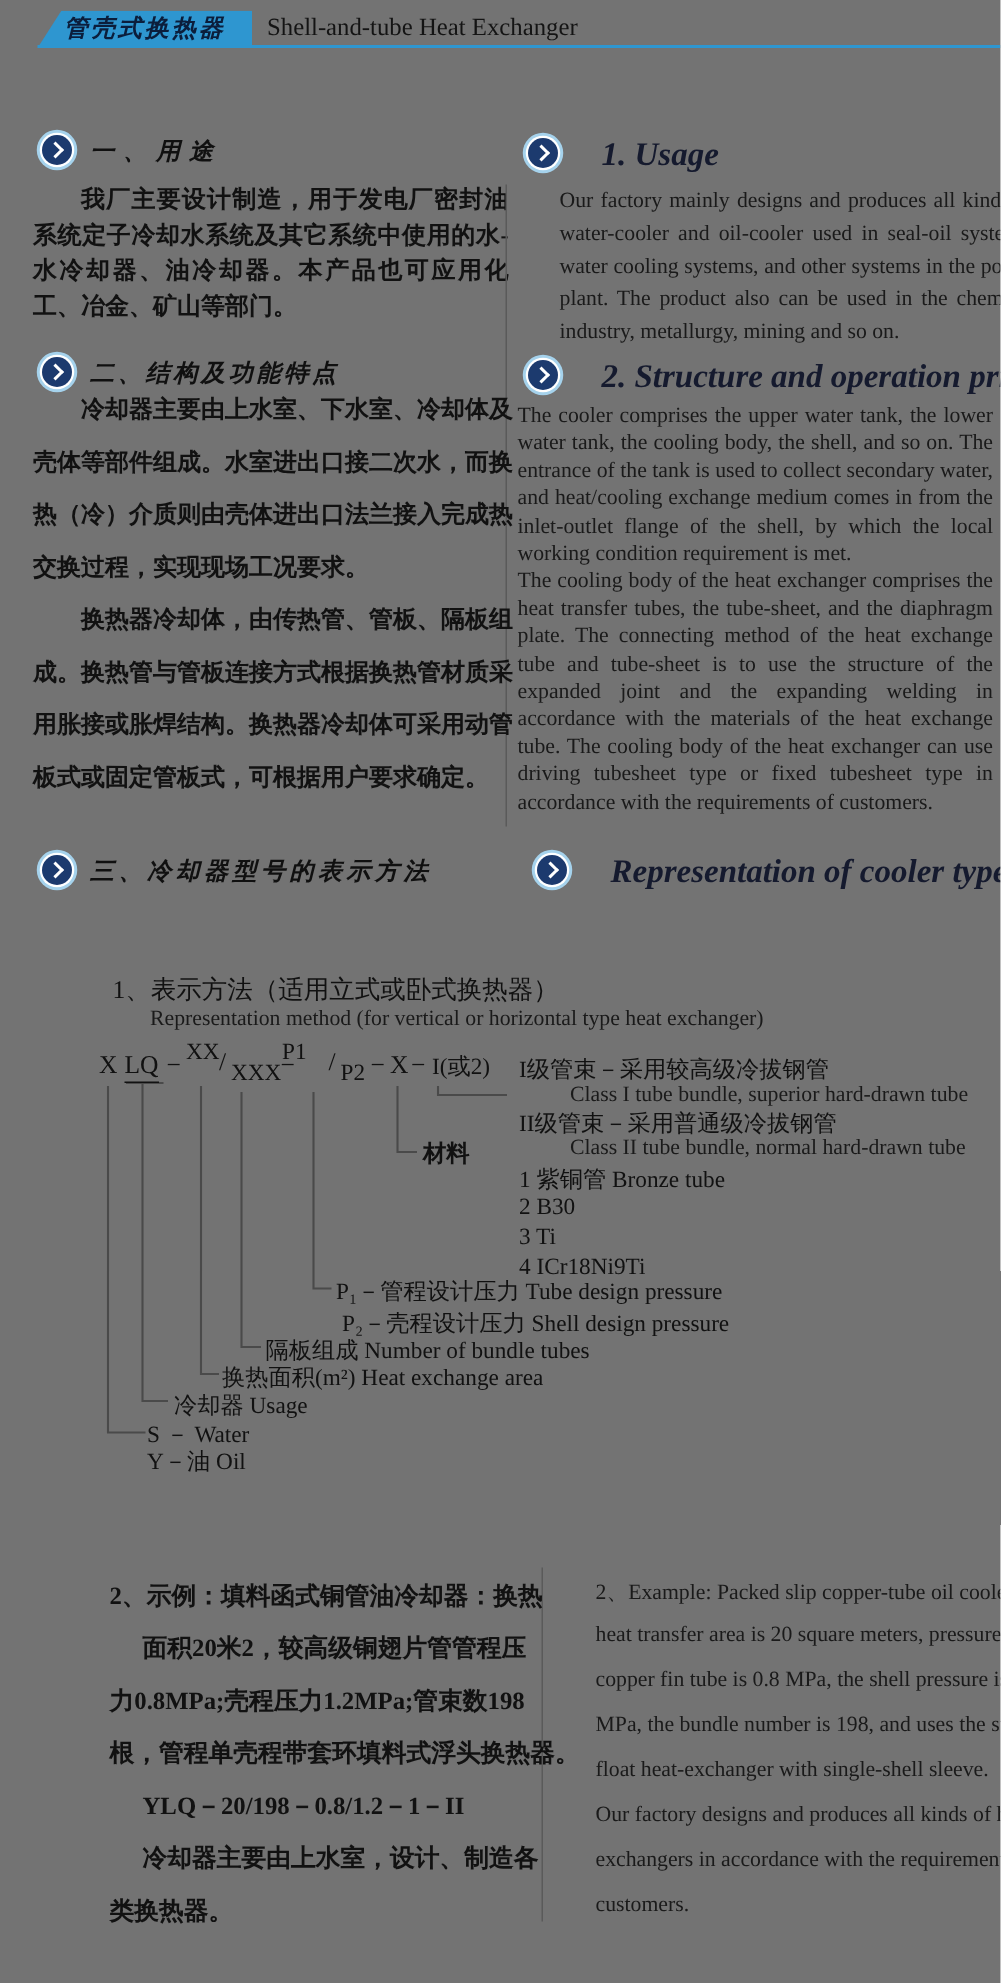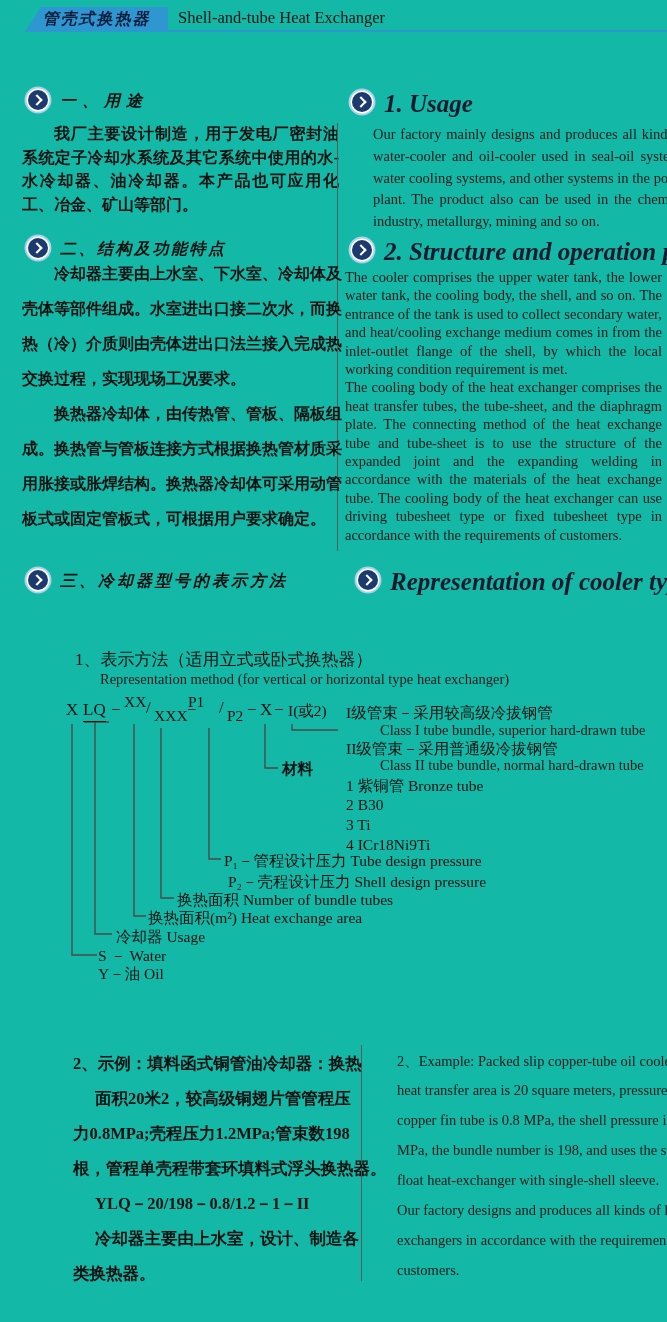--- a/index.html
+++ b/index.html
@@ -3,21 +3,21 @@
 <meta charset="utf-8">
 <style>
   :root{
     --accent:#2e96d0;
     --bullet-navy:#1c3a6e;
     --bullet-ring:#a5d2ec;
     --ink:#1a1a1a;
   }
   html,body{margin:0;padding:0;background:#ffffff;}
   #page{
-    position:relative;width:667px;height:1322px;background:#14b8a6;
+    position:relative;width:667px;height:1322px;background:#737373;
     font-family:"Liberation Serif",serif;color:var(--ink);overflow:hidden;
   }
   
   .badge{
     position:absolute;left:25px;top:7px;width:143px;height:25px;
     background:var(--accent);
     clip-path:polygon(16px 0,100% 0,100% 100%,0 100%);
     display:flex;align-items:center;justify-content:center;
   }
   .badge-label{
@@ -32,21 +32,21 @@
     background:var(--bullet-navy);
     box-shadow:0 0 0 1.5px #ffffff,0 0 0 3.5px var(--bullet-ring);
     display:flex;align-items:center;justify-content:center;
   }
   .chev{width:6px;height:6px;border-top:2.5px solid #fff;border-right:2.5px solid #fff;transform:rotate(45deg);margin-left:-2px;}
   
   .h-cn{position:absolute;font-weight:bold;font-style:italic;font-size:16px;color:#101010;white-space:nowrap;}
   .ls-wide{letter-spacing:6px;}
   .ls-mid{letter-spacing:2.5px;}
   .ls-tight{letter-spacing:0.5px;text-align:center;}
-  .h-en{position:absolute;font-weight:bold;font-style:italic;font-size:25px;color:#151a2e;white-space:nowrap;}
+  .h-en{position:absolute;font-weight:bold;font-style:italic;font-size:22px;color:#151a2e;white-space:nowrap;margin-left:17px;}
   
   .body-cn{position:absolute;font-size:16px;font-weight:bold;text-align:justify;color:#111;}
   .body-cn p{margin:0;text-indent:2em;}
   .body-en{position:absolute;font-size:14.5px;text-align:justify;color:#1a1a1a;}
   .body-en p{margin:0;}
   .lh-s1{line-height:23.5px;}
   .lh-s2{line-height:35px;}
   .lh-e1{line-height:21.8px;}
   .lh-e2{line-height:18.4px;}
   .vline{position:absolute;width:1px;background:#5a5a5a;}
@@ -160,21 +160,21 @@
     <div class="abs d-lab" style="left:346px;top:99px;">II级管束－采用普通级冷拔钢管</div>
     <div class="abs d-lab-en" style="left:346px;top:117px;">Class II tube bundle, normal hard-drawn tube</div>
     <div class="abs d-lab d-lab-b" style="left:282px;top:119px;">材料</div>
     <div class="abs d-lab" style="left:346px;top:136px;">1  紫铜管 Bronze tube</div>
     <div class="abs d-lab" style="left:346px;top:156px;">2  B30</div>
     <div class="abs d-lab" style="left:346px;top:176px;">3  Ti</div>
     <div class="abs d-lab" style="left:346px;top:196px;">4  ICr18Ni9Ti</div>
 
     <div class="abs d-lab" style="left:228px;top:232px;">P₂－壳程设计压力 Shell design pressure</div>
     <div class="abs d-lab" style="left:224px;top:211px;">P₁－管程设计压力 Tube design pressure</div>
-    <div class="abs d-lab" style="left:177px;top:250px;">换热面积 Number of bundle tubes</div>
+    <div class="abs d-lab" style="left:177px;top:250px;">隔板组成 Number of bundle tubes</div>
     <div class="abs d-lab" style="left:148px;top:268px;">换热面积(m²) Heat exchange area</div>
     <div class="abs d-lab" style="left:116px;top:287px;">冷却器 Usage</div>
     <div class="abs d-lab" style="left:98px;top:306px;">S  － Water</div>
     <div class="abs d-lab" style="left:98px;top:324px;">Y－油 Oil</div>
   </div>
 
   <div id="example">
     <div class="vline" style="left:361px;top:5px;height:236px;"></div>
 
     <div class="ex-cn" style="left:73px;top:13px;">2、示例：填料函式铜管油冷却器：换热</div>

